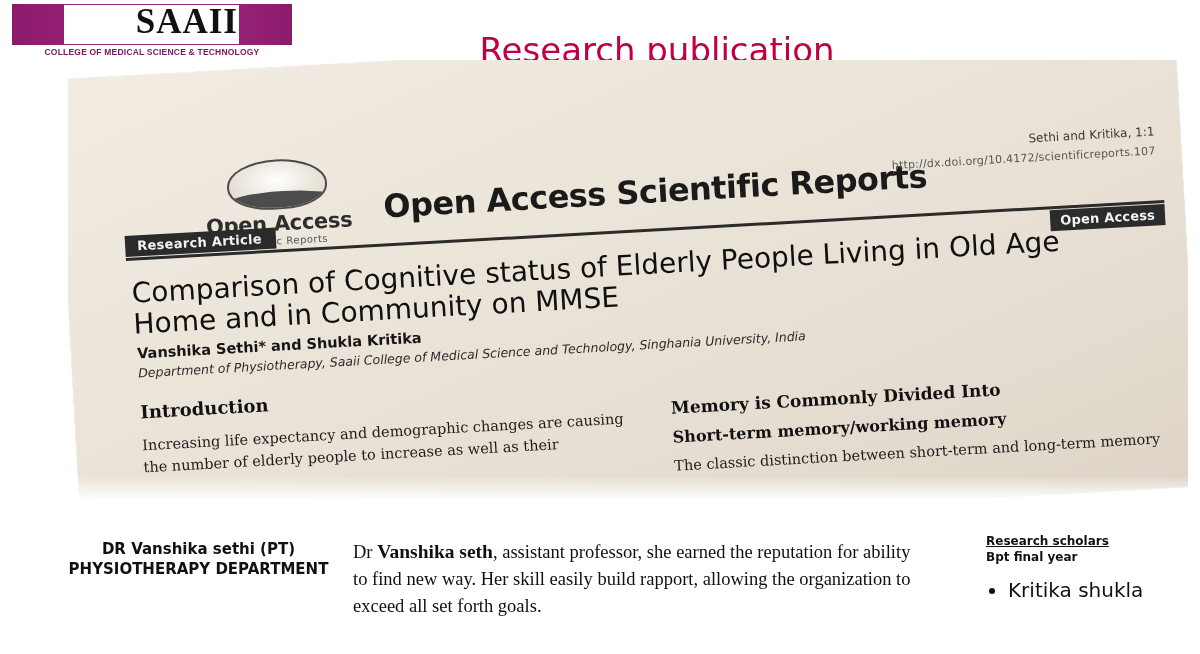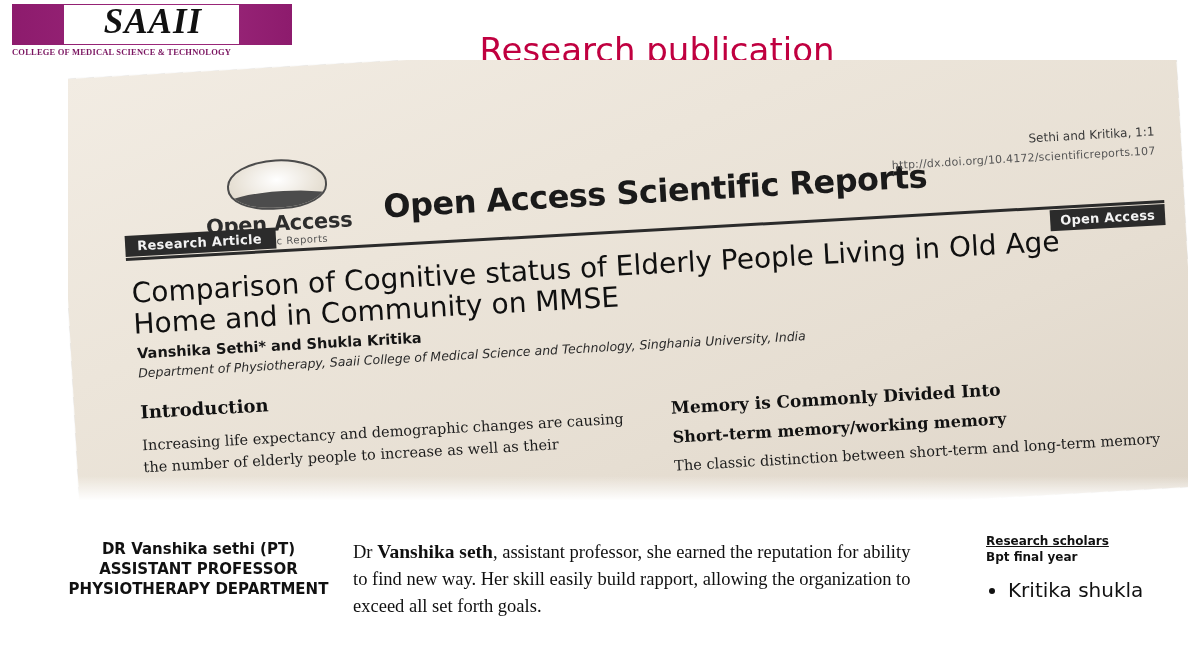--- a/index.html
+++ b/index.html
@@ -34,35 +34,35 @@
     top: 1px;
     width: 175px;
     height: 39px;
     background: #ffffff;
   }
   #logo-title {
     position: absolute;
     left: 56px;
     top: -2px;
     width: 170px;
-    text-align: center;
+    text-align: right;
     font-family: "Liberation Serif", serif;
     font-size: 35px;
     font-weight: bold;
     letter-spacing: 1px;
     color: #111111;
-    font-style: italic;
   }
   #logo-sub {
     margin-top: 2px;
+    text-align: center;
     font-size: 8.5px;
     font-weight: bold;
     letter-spacing: 0.2px;
     color: #7a1560;
-    font-family: Liberation Serif, serif;
+    font-family: Liberation Sans, sans-serif;
   }
 
   
   #slide-title {
     position: absolute;
     left: 0;
     top: 30px;
     width: 1200px;
     text-align: center;
     padding-left: 114px;
@@ -383,21 +383,20 @@
 
     </div>
   </div>
   <div id="photo-fade"></div>
 </div>
 
 <div id="bottom">
 
   <div id="person-block">
     <div>DR Vanshika sethi (PT)</div>
-    <div>ASSISTANT PROFESSOR</div>
     <div>PHYSIOTHERAPY DEPARTMENT</div>
   </div>
 
   <div id="bio-block">
     <span>Dr </span><b>Vanshika seth</b><span>, assistant professor, she earned the reputation for ability to find new way. Her skill easily build rapport, allowing the organization to exceed all set forth goals.</span>
   </div>
 
   <div id="scholars">
     <div id="scholars-title">Research scholars</div>
     <div id="scholars-sub">Bpt final year</div>

